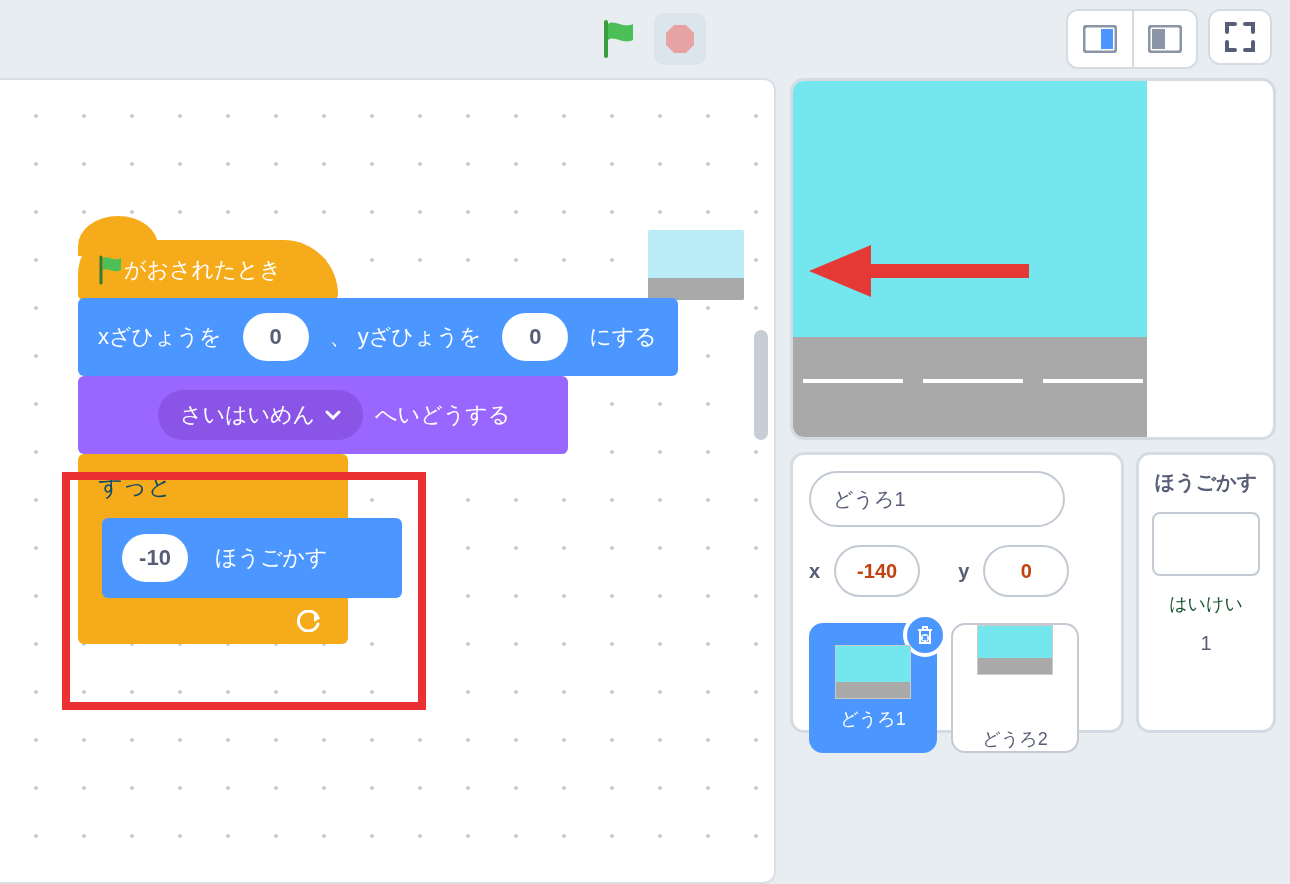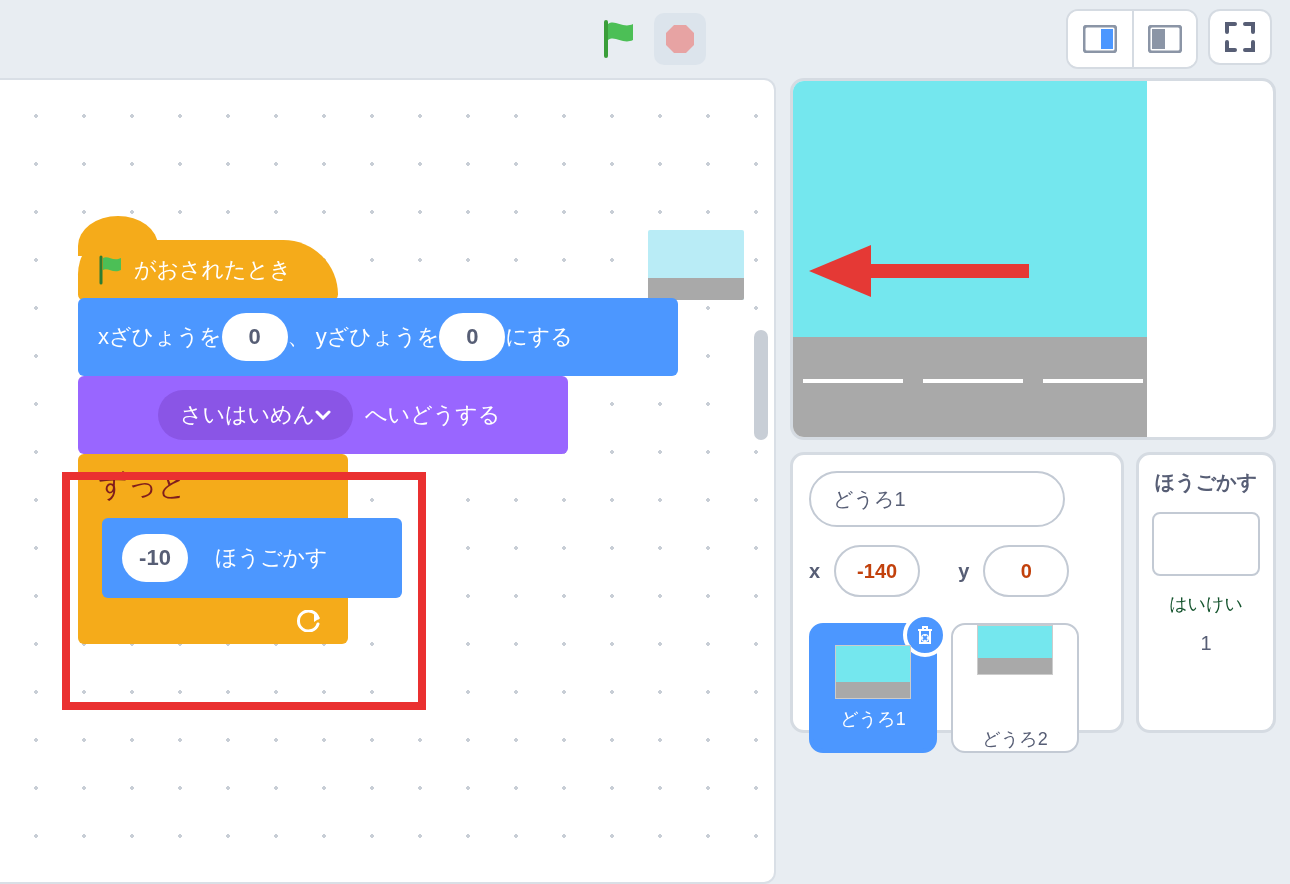--- a/index.html
+++ b/index.html
@@ -41,35 +41,35 @@
   }
 
   
   .script { position: absolute; top: 160px; left: 78px; }
   .block { color: #fff; font-size: 22px; font-weight: 500; display: flex; align-items: center; padding: 0 20px; position: relative; }
   .hat {
     background: #f5ab1a; height: 60px; border-radius: 28px 60px 6px 6px / 38px 60px 6px 6px;
     width: 260px; margin-bottom: -2px; position: relative;
   }
   .hat::before { content:""; position:absolute; top:-24px; left:0; width:80px; height:40px; background:#f5ab1a; border-radius: 40px 40px 0 0 / 30px 30px 0 0; }
-  .hat-inner { display:flex; align-items:center; gap:10px; height:100%; position:relative; z-index:2; }
+  .hat-inner { display:flex; align-items:center; gap:0; height:100%; position:relative; z-index:2; }
   .motion-block {
-    background: #4c97ff; height: 78px; border-radius: 6px; width: 600px; gap: 0;
+    background: #4c97ff; height: 78px; border-radius: 6px; width: 600px; gap: 21px;
   }
   .looks-block {
     background: #9966ff; height: 78px; border-radius: 6px; width: 490px; gap: 12px;
     padding-left: 80px;
   }
   .dropdown-pill {
-    background: #8a55e6; border-radius: 30px; padding: 10px 22px; display: flex; align-items: center; gap: 0;
+    background: #8a55e6; border-radius: 30px; padding: 10px 22px; display: flex; align-items: center; gap: 10px;
   }
   .forever-block {
     background: #f5ab1a; width: 270px; border-radius: 6px; position: relative;
   }
-  .forever-top { height: 64px; display:flex; align-items:center; padding-left:20px; color:#7f1d1d; font-size:29px; }
+  .forever-top { height: 64px; display:flex; align-items:center; padding-left:20px; color:#0c4a6e; font-size:24px; }
   .forever-body { margin-left: 24px; }
   .forever-bottom { height: 46px; display:flex; align-items:center; justify-content:flex-end; padding-right:26px; }
   .move-block {
     background: #4c97ff; height: 80px; border-radius: 6px; width: 300px; gap: 27px;
   }
   .oval-input {
     background: #fff; color: #575e75; border-radius: 30px; min-width: 66px; height: 48px;
     display: inline-flex; align-items: center; justify-content: center; font-size: 22px; font-weight: 600; padding: 0 14px;
   }
   .highlight-box {

